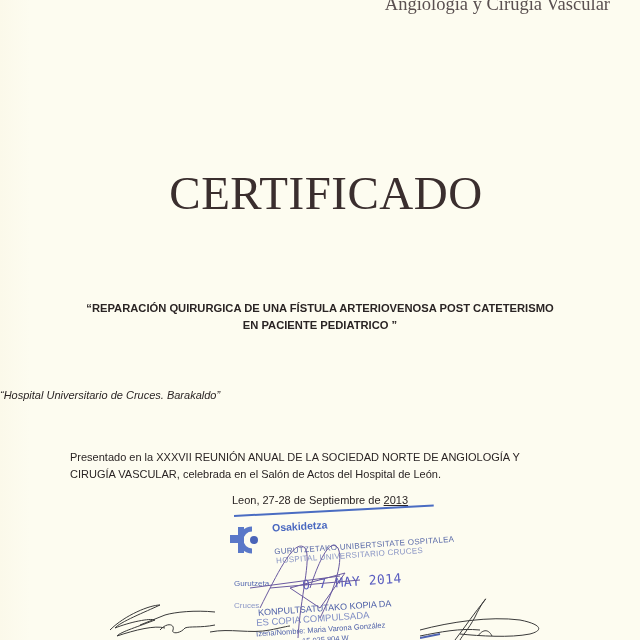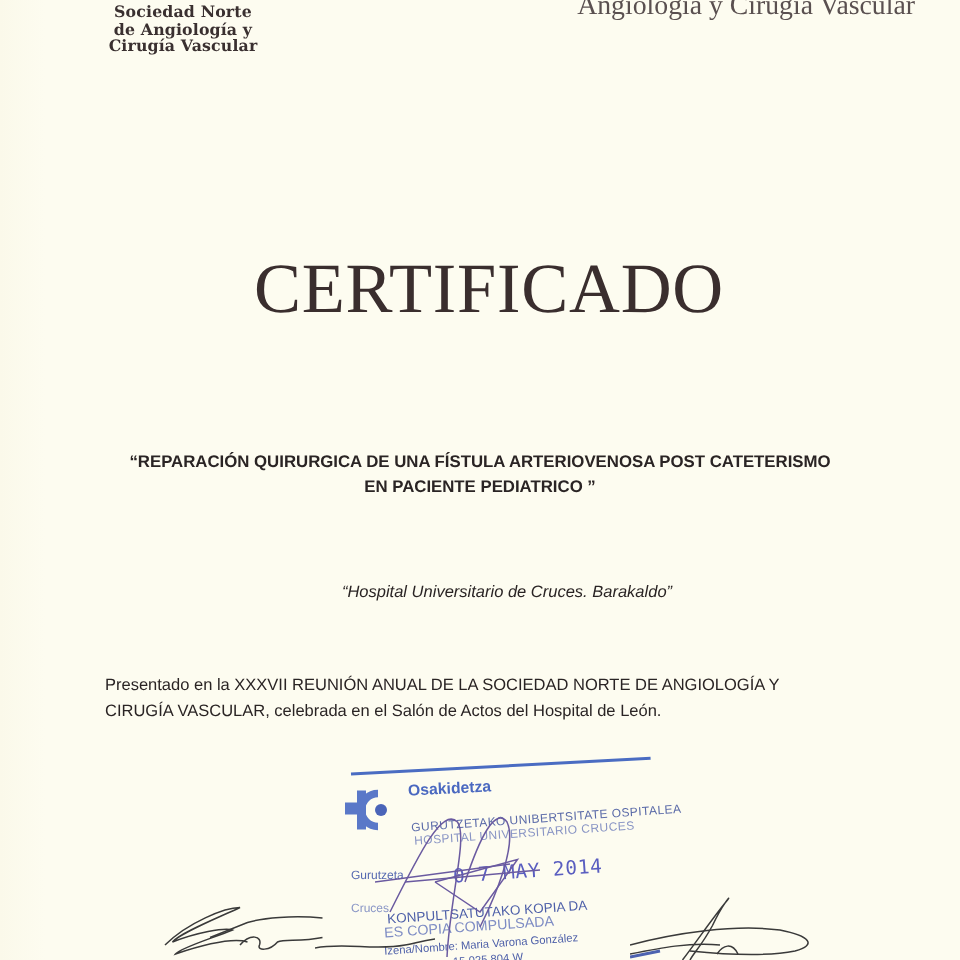--- a/index.html
+++ b/index.html
@@ -43,22 +43,22 @@
   }
   .poster-title {
     position: absolute; left: 60px; right: 60px; top: 300px; text-align: center;
     font-size: 11.2px; font-weight: bold; line-height: 17px; color: #2a2424;
   }
   .authors {
     position: absolute; left: 70px; right: 70px; top: 346px; text-align: center;
     font-size: 11px; line-height: 17px; color: #2a2424;
   }
   .hospital {
-    position: absolute; left: 0; right: 0; top: 389px; text-align: center;
-    font-size: 11px; font-style: italic; color: #2a2424; margin-left: 36px;
+    position: absolute; left: 0; right: 0; top: 389px; 
+    font-size: 11px; font-style: italic; color: #2a2424;
   }
   .presented {
     position: absolute; left: 70px; right: 70px; top: 449px; 
     font-size: 11px; line-height: 17px; color: #2a2424;
   }
   .date-line {
     position: absolute; left: 0; right: 0; top: 494px; text-align: center;
     font-size: 11px; color: #2a2424;
   }
   .date-line .yr { text-decoration: underline; }
@@ -106,44 +106,42 @@
   }
 
   .sig { position: absolute; }
   .sig svg { display: block; }
 </style>
 </head>
 <body>
 
 <div class="page">
 
-  <div class="society">
-    <div>Sociedad Norte</div>
-    <div>de Angiología y</div>
-    <div>Cirugía Vascular</div>
-  </div>
 
   <div class="header-right">Angiología y Cirugía Vascular</div>
 
   <div class="title">CERTIFICADO</div>
 
 
   <div class="poster-title">
     <div>“REPARACIÓN QUIRURGICA DE UNA FÍSTULA ARTERIOVENOSA POST CATETERISMO</div>
     <div>EN PACIENTE PEDIATRICO ”</div>
   </div>
 
 
   <div class="hospital">“Hospital Universitario de Cruces. Barakaldo”</div>
 
   <div class="presented">
     <div>Presentado en la XXXVII REUNIÓN ANUAL DE LA SOCIEDAD NORTE DE ANGIOLOGÍA Y</div>
     <div>CIRUGÍA VASCULAR, celebrada en el Salón de Actos del Hospital de León.</div>
   </div>
 
+  <div class="date-line">
+    <span>Leon, 27-28 de Septiembre  de </span><span class="yr">2013</span>
+  </div>
 
   <div class="stamp">
     <div class="line-top"></div>
     <div class="logo">
       <svg width="36" height="30" viewBox="0 0 36 30">
         <rect x="0" y="10" width="12" height="8" fill="#5a78c8"></rect>
         <rect x="8" y="2" width="6" height="26" fill="#5a78c8"></rect>
         <path d="M22 4 A11 11 0 1 0 22 26" stroke="#5a78c8" stroke-width="5" fill="none"></path>
         <circle cx="24" cy="15" r="4" fill="#4a64b8"></circle>
       </svg>

